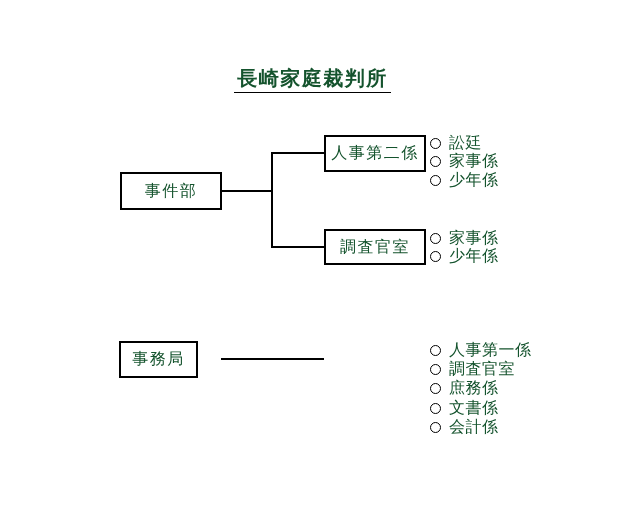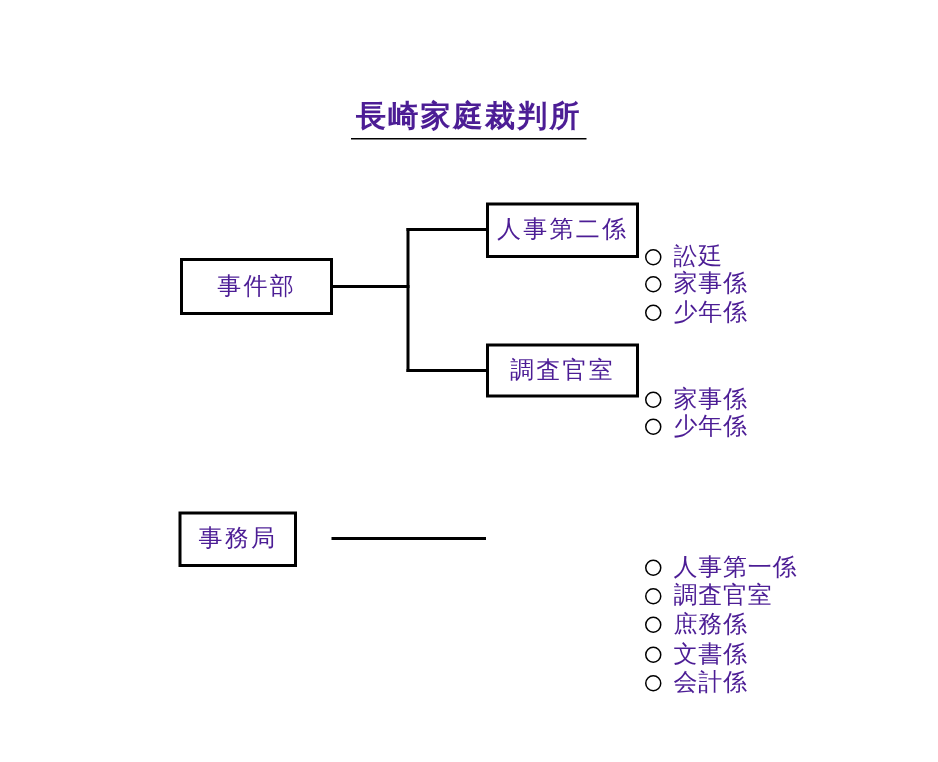--- a/index.html
+++ b/index.html
@@ -1,18 +1,18 @@
 <!DOCTYPE html>
 <html><head>
 <meta charset="utf-8">
 <style>
   html,body{margin:0;padding:0;background:#ffffff;}
   .canvas{
     position:relative;width:625px;height:508px;background:#ffffff;
-    font-family:"Liberation Sans","DejaVu Sans",sans-serif;color:#4c1d95;
+    font-family:"Liberation Sans","DejaVu Sans",sans-serif;color:#14532d;
     overflow:hidden;
   }
   .title-wrap{position:absolute;top:67px;left:0;width:100%;text-align:center;}
   .title-text{
     display:inline-block;font-size:20px;font-weight:600;letter-spacing:1.5px;
     border-bottom:1.5px solid #000;padding:0 3px 2px 3px;line-height:1.15;
   }
   .node{
     position:absolute;border:2px solid #000;background:#fff;box-sizing:border-box;
     display:flex;align-items:center;justify-content:center;
@@ -24,21 +24,21 @@
   .node-jimukyoku {left:119px;top:341px;width:79px;height:37px;}
   .node-somuka    {left:324px;top:341px;width:101px;height:36px;}
   .hline,.vline{position:absolute;background:#000;}
   .hline{height:2px;}
   .vline{width:2px;}
   .ln-jiken-stub {left:222px;top:190px;width:51px;}
   .ln-branch-v   {left:271px;top:152px;height:96px;}
   .ln-branch-top {left:271px;top:152px;width:53px;}
   .ln-branch-bot {left:271px;top:246px;width:53px;}
   .ln-jimu       {left:221px;top:358px;width:103px;}
-  .blist{position:absolute;left:430px;margin-top:28px;}
+  .blist{position:absolute;left:430px;}
   .blist-shokikan{top:134px;}
   .blist-chosakan{top:229px;}
   .blist-somuka  {top:341px;}
   .brow{display:flex;align-items:center;height:18.6px;font-size:16px;
         letter-spacing:0.5px;white-space:nowrap;}
   .blist-somuka .brow{height:19.2px;}
   .bdot{width:11px;height:11px;border:1.5px solid #000;border-radius:50%;
         margin-right:8px;flex:none;box-sizing:border-box;background:#fff;}
 </style>
 </head>

